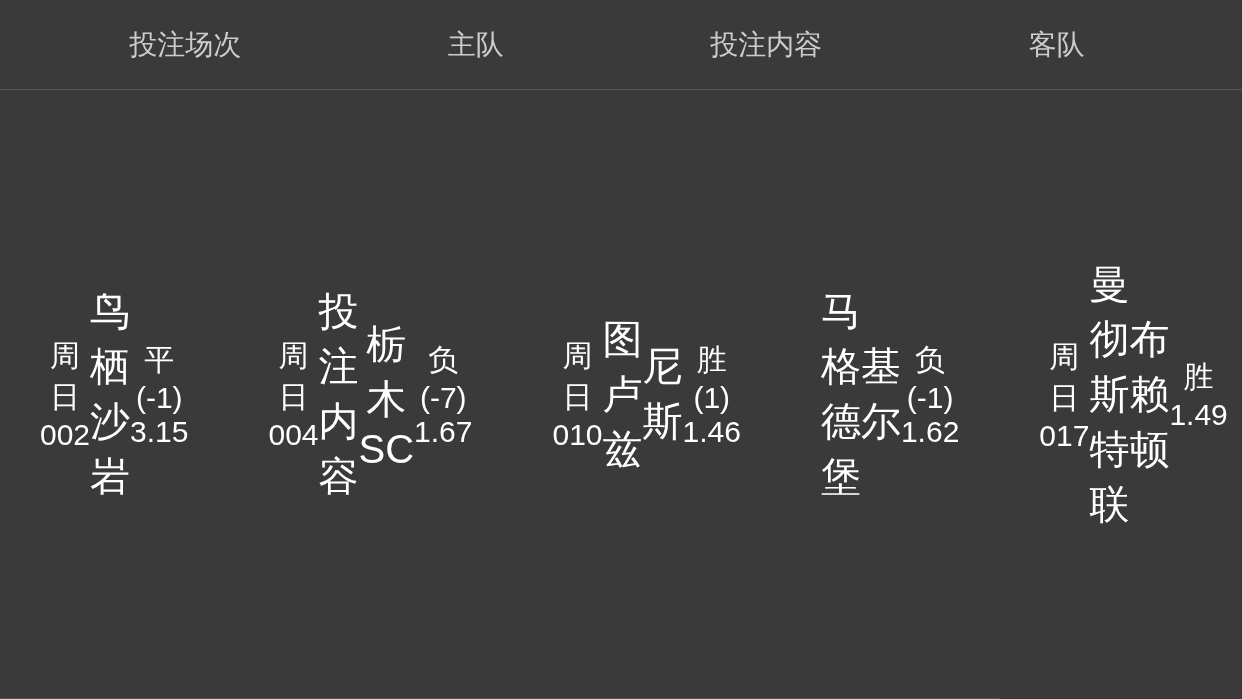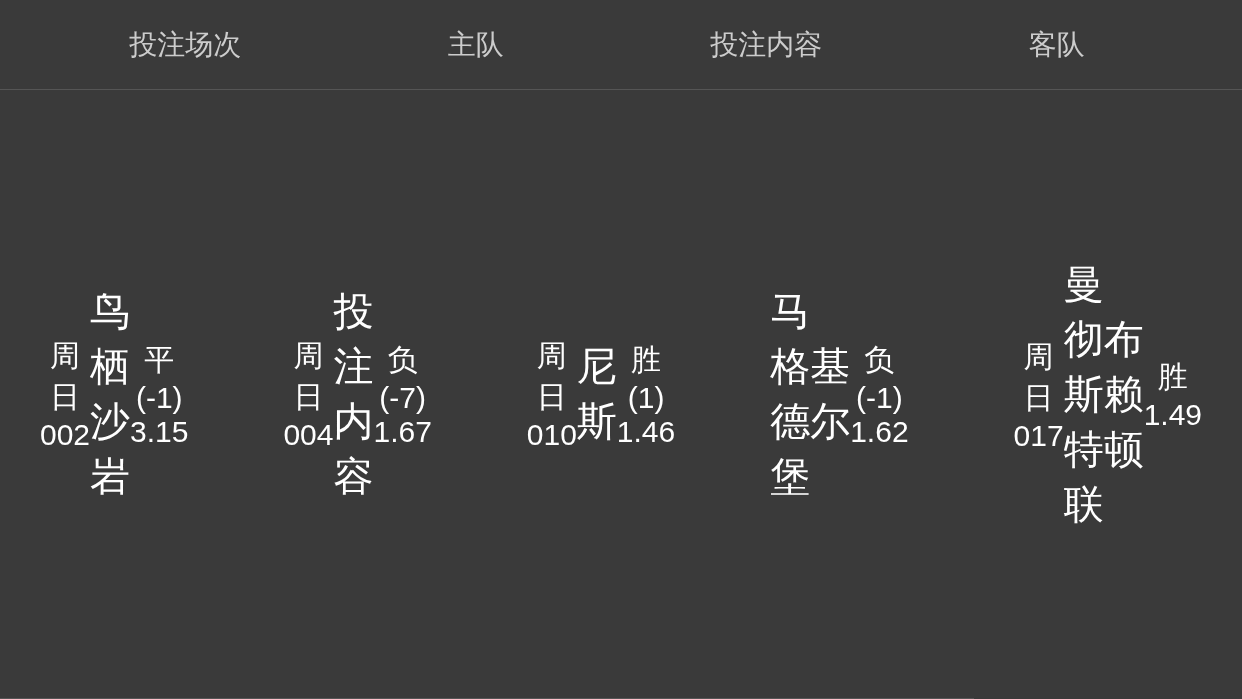--- a/index.html
+++ b/index.html
@@ -89,25 +89,27 @@
   <div class="table-body">
     <div class="table-row">
       <div class="cell cell-match">周日002</div>
       <div class="cell">鸟栖沙岩</div>
       <div class="cell cell-bet">平 (-1) 3.15</div>
     </div>
 
     <div class="table-row">
       <div class="cell cell-match">周日004</div>
       <div class="cell">投注内容</div>
+      <div class="cell">栃木 SC</div>
       <div class="cell cell-bet">负 (-7) 1.67</div>
     </div>
 
     <div class="table-row">
       <div class="cell cell-match">周日010</div>
+      <div class="cell">图卢兹</div>
       <div class="cell">尼斯</div>
       <div class="cell cell-bet">胜 (1) 1.46</div>
     </div>
 
     <div class="table-row">
       <div class="cell">马格德堡</div>
       <div class="cell">基尔</div>
       <div class="cell cell-bet">负 (-1) 1.62</div>
     </div>
 

